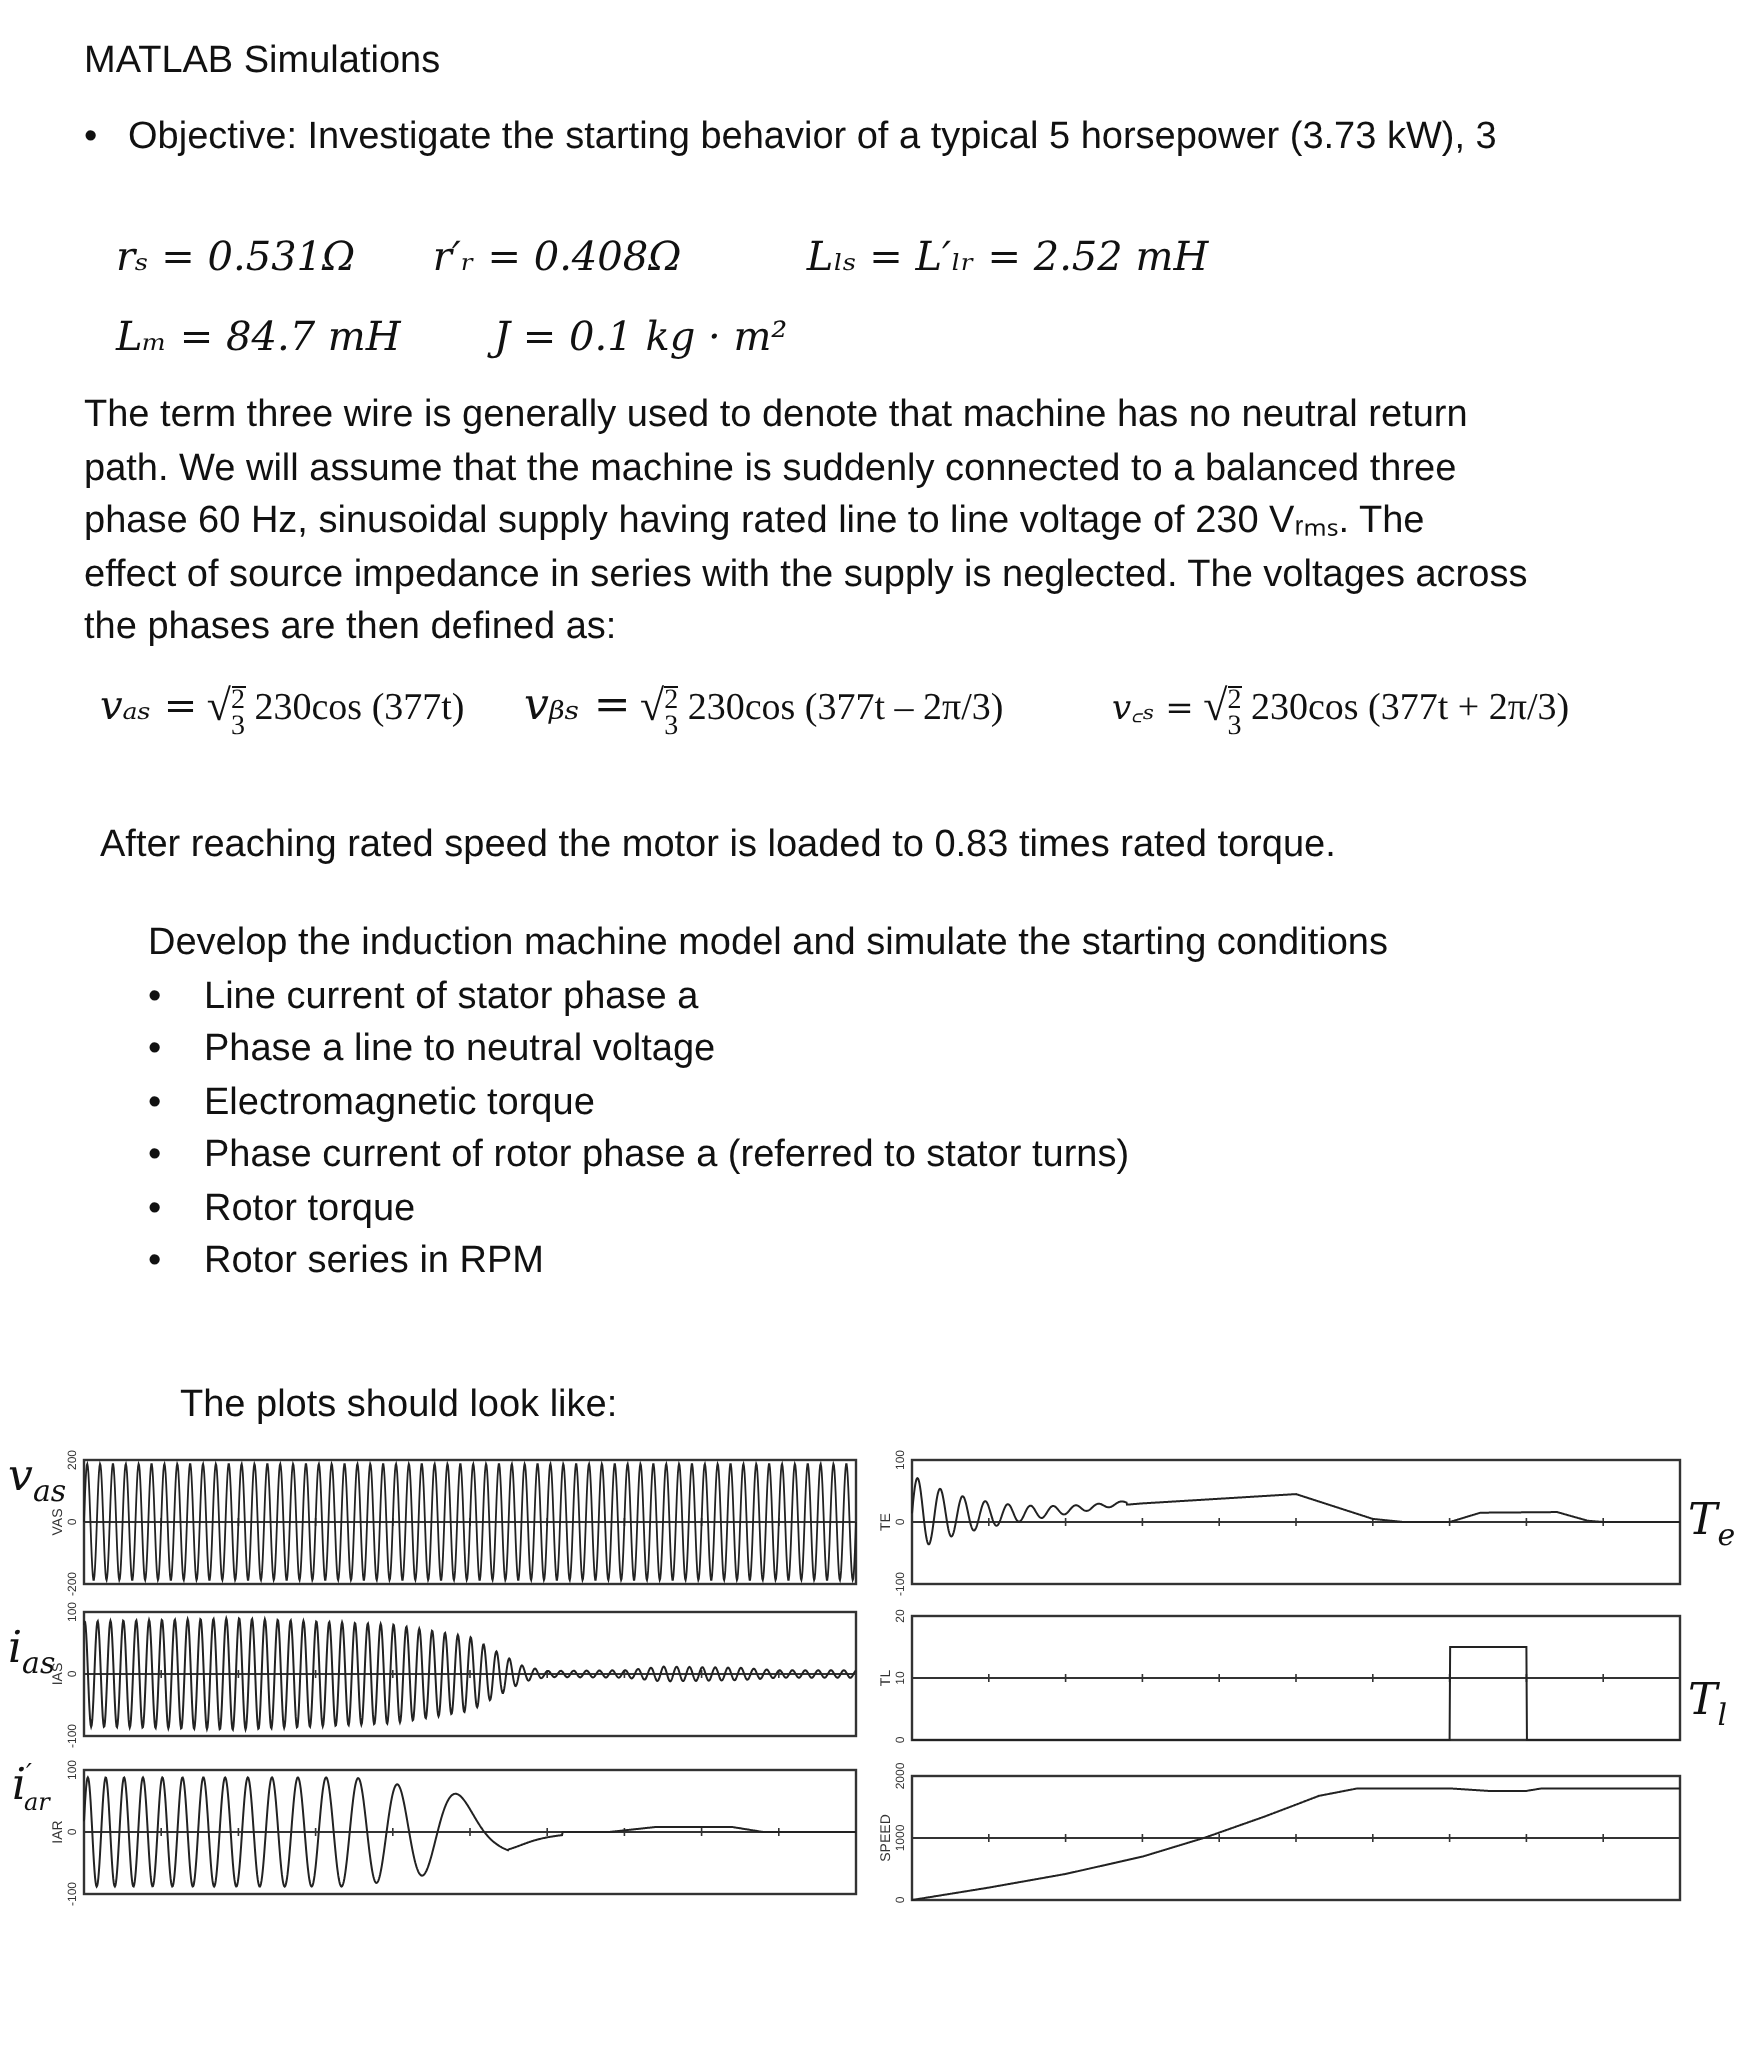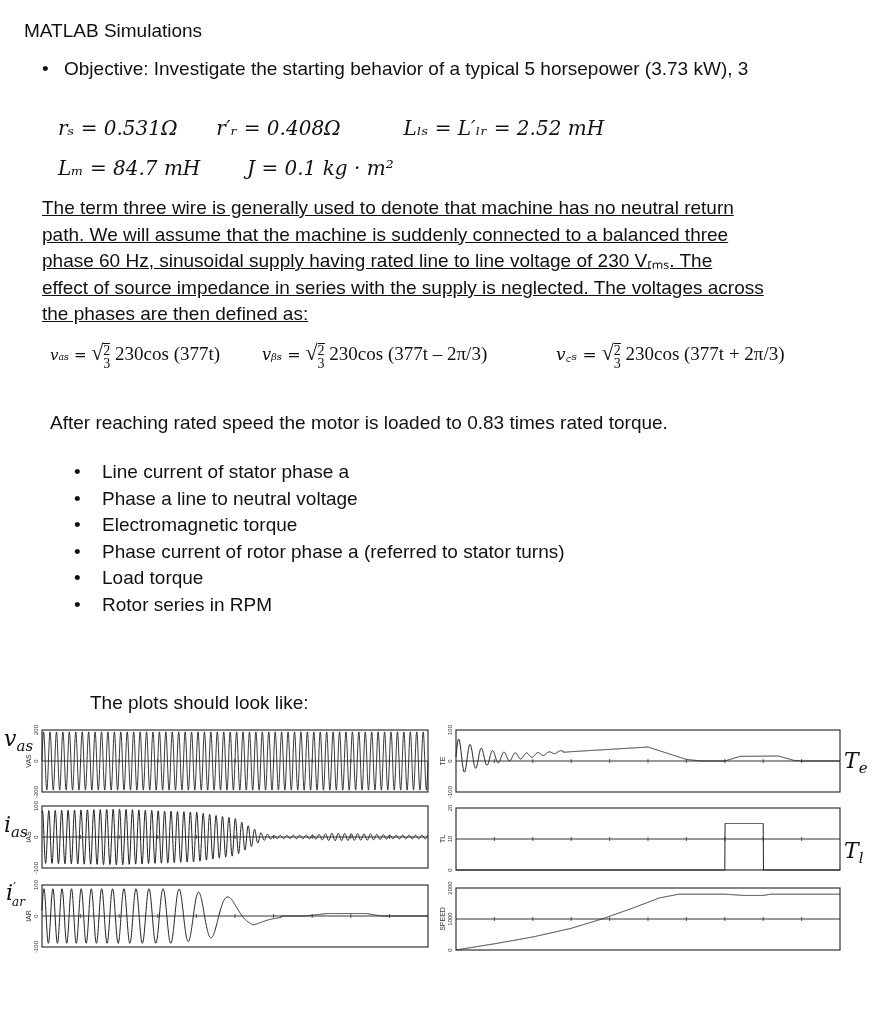--- a/index.html
+++ b/index.html
@@ -13,21 +13,21 @@
   .bullet-list li::before { content: "•"; position: absolute; left: 0; top: 0; }
   .params .row { font-size: 20px; line-height: 32px; white-space: nowrap; }
   .eq { font-family: "Liberation Serif", serif; font-size: 19px; white-space: nowrap; }
   .sqrt { display: inline-block; position: relative; font-size: 14px; vertical-align: middle; }
   .plot-label { font-family: "DejaVu Serif", serif; font-style: italic; font-size: 22px; }
   svg text { font-family: "Liberation Sans", sans-serif; }
 </style>
 </head>
 <body>
 
-<div class="abs txt" style="left:24px; top:18px;text-align:center;">MATLAB Simulations</div>
+<div class="abs txt" style="left:42px; top:18px;text-align:center;">MATLAB Simulations</div>
 
 <div class="abs" style="left:42px; top:56px; width:800px;">
   <div class="txt" style="position:relative; padding-left:22px;">
     <span style="position:absolute; left:0;">•</span>
     <div>Objective: Investigate the starting behavior of a typical 5 horsepower (3.73 kW), 3</div>
   </div>
 </div>
 
 <div class="abs params math" style="left:58px; top:112px;">
   <div class="row">
@@ -37,40 +37,40 @@
     <span style="display:inline-block; width:50px;"></span>
     <span>Lₗₛ = L′ₗᵣ = 2.52 mH</span>
   </div>
   <div class="row" style="margin-top:8px;">
     <span>Lₘ = 84.7 mH</span>
     <span style="display:inline-block; width:34px;"></span>
     <span>J = 0.1 kg · m²</span>
   </div>
 </div>
 
-<div class="abs txt" style="left:42px; top:195px; line-height:26.5px; width:800px;text-decoration:underline;">
+<div class="abs txt" style="left:42px; top:195px; line-height:26.5px; width:800px;">
   <div>The term three wire is generally used to denote that machine has no neutral return</div>
   <div>path. We will assume that the machine is suddenly connected to a balanced three</div>
   <div>phase 60 Hz, sinusoidal supply having rated line to line voltage of 230 Vᵣₘₛ. The</div>
   <div>effect of source impedance in series with the supply is neglected. The voltages across</div>
   <div>the phases are then defined as:</div>
 </div>
 
 <div class="abs eq" style="left:50px; top:340px;">
-  <span class="math" style="font-size:15px;">vₐₛ =</span>
+  <span class="math" style="font-size:20px;">vₐₛ =</span>
   <span class="sqrt">
     <span style="font-size:22px;">√</span><span style="display:inline-flex; flex-direction:column; vertical-align:middle; line-height:13px; border-top:1px solid #111;">
         <span>2</span>
         <span>3</span>
       </span>
   </span>
   <span>230cos (377t)</span>
 </div>
 <div class="abs eq" style="left:262px; top:340px;">
-  <span class="math" style="font-size:16px;">vᵦₛ =</span>
+  <span class="math" style="font-size:22px;">vᵦₛ =</span>
   <span class="sqrt">
     <span style="font-size:22px;">√</span><span style="display:inline-flex; flex-direction:column; vertical-align:middle; line-height:13px; border-top:1px solid #111;">
         <span>2</span>
         <span>3</span>
       </span>
   </span>
   <span>230cos (377t – 2π/3)</span>
 </div>
 <div class="abs eq" style="left:556px; top:340px;">
   <span class="math" style="font-size:17px;">v꜀ₛ =</span>
@@ -79,26 +79,27 @@
         <span>2</span>
         <span>3</span>
       </span>
   </span>
   <span>230cos (377t + 2π/3)</span>
 </div>
 
 <div class="abs txt" style="left:50px; top:410px;">After reaching rated speed the motor is loaded to 0.83 times rated torque.</div>
 
 <div class="abs txt" style="left:74px; top:459px; width:760px; line-height:26.5px;">
+  <div>Develop the induction machine  model and simulate the starting conditions</div>
   <ul class="bullet-list">
     <li>Line current of stator phase a</li>
     <li>Phase a line to neutral voltage</li>
     <li>Electromagnetic torque</li>
     <li>Phase current of rotor phase a (referred to stator turns)</li>
-    <li>Load torque</li>
+    <li>Rotor torque</li>
     <li>Rotor series in RPM</li>
   </ul>
 </div>
 
 <div class="abs txt" style="left:90px; top:690px;">The plots should look like:</div>
 
 <div class="abs plot-label" style="left:4px; top:726px;">v<sub style="font-size:15px;">as</sub></div>
 <div class="abs plot-label" style="left:4px; top:812px;">i<sub style="font-size:15px;">as</sub></div>
 <div class="abs plot-label" style="left:6px; top:880px;">i<sup style="font-size:13px;">′</sup><sub style="font-size:12px; margin-left:-4px;">ar</sub></div>
 <div class="abs plot-label" style="left:844px; top:748px;">T<sub style="font-size:15px;">e</sub></div>

